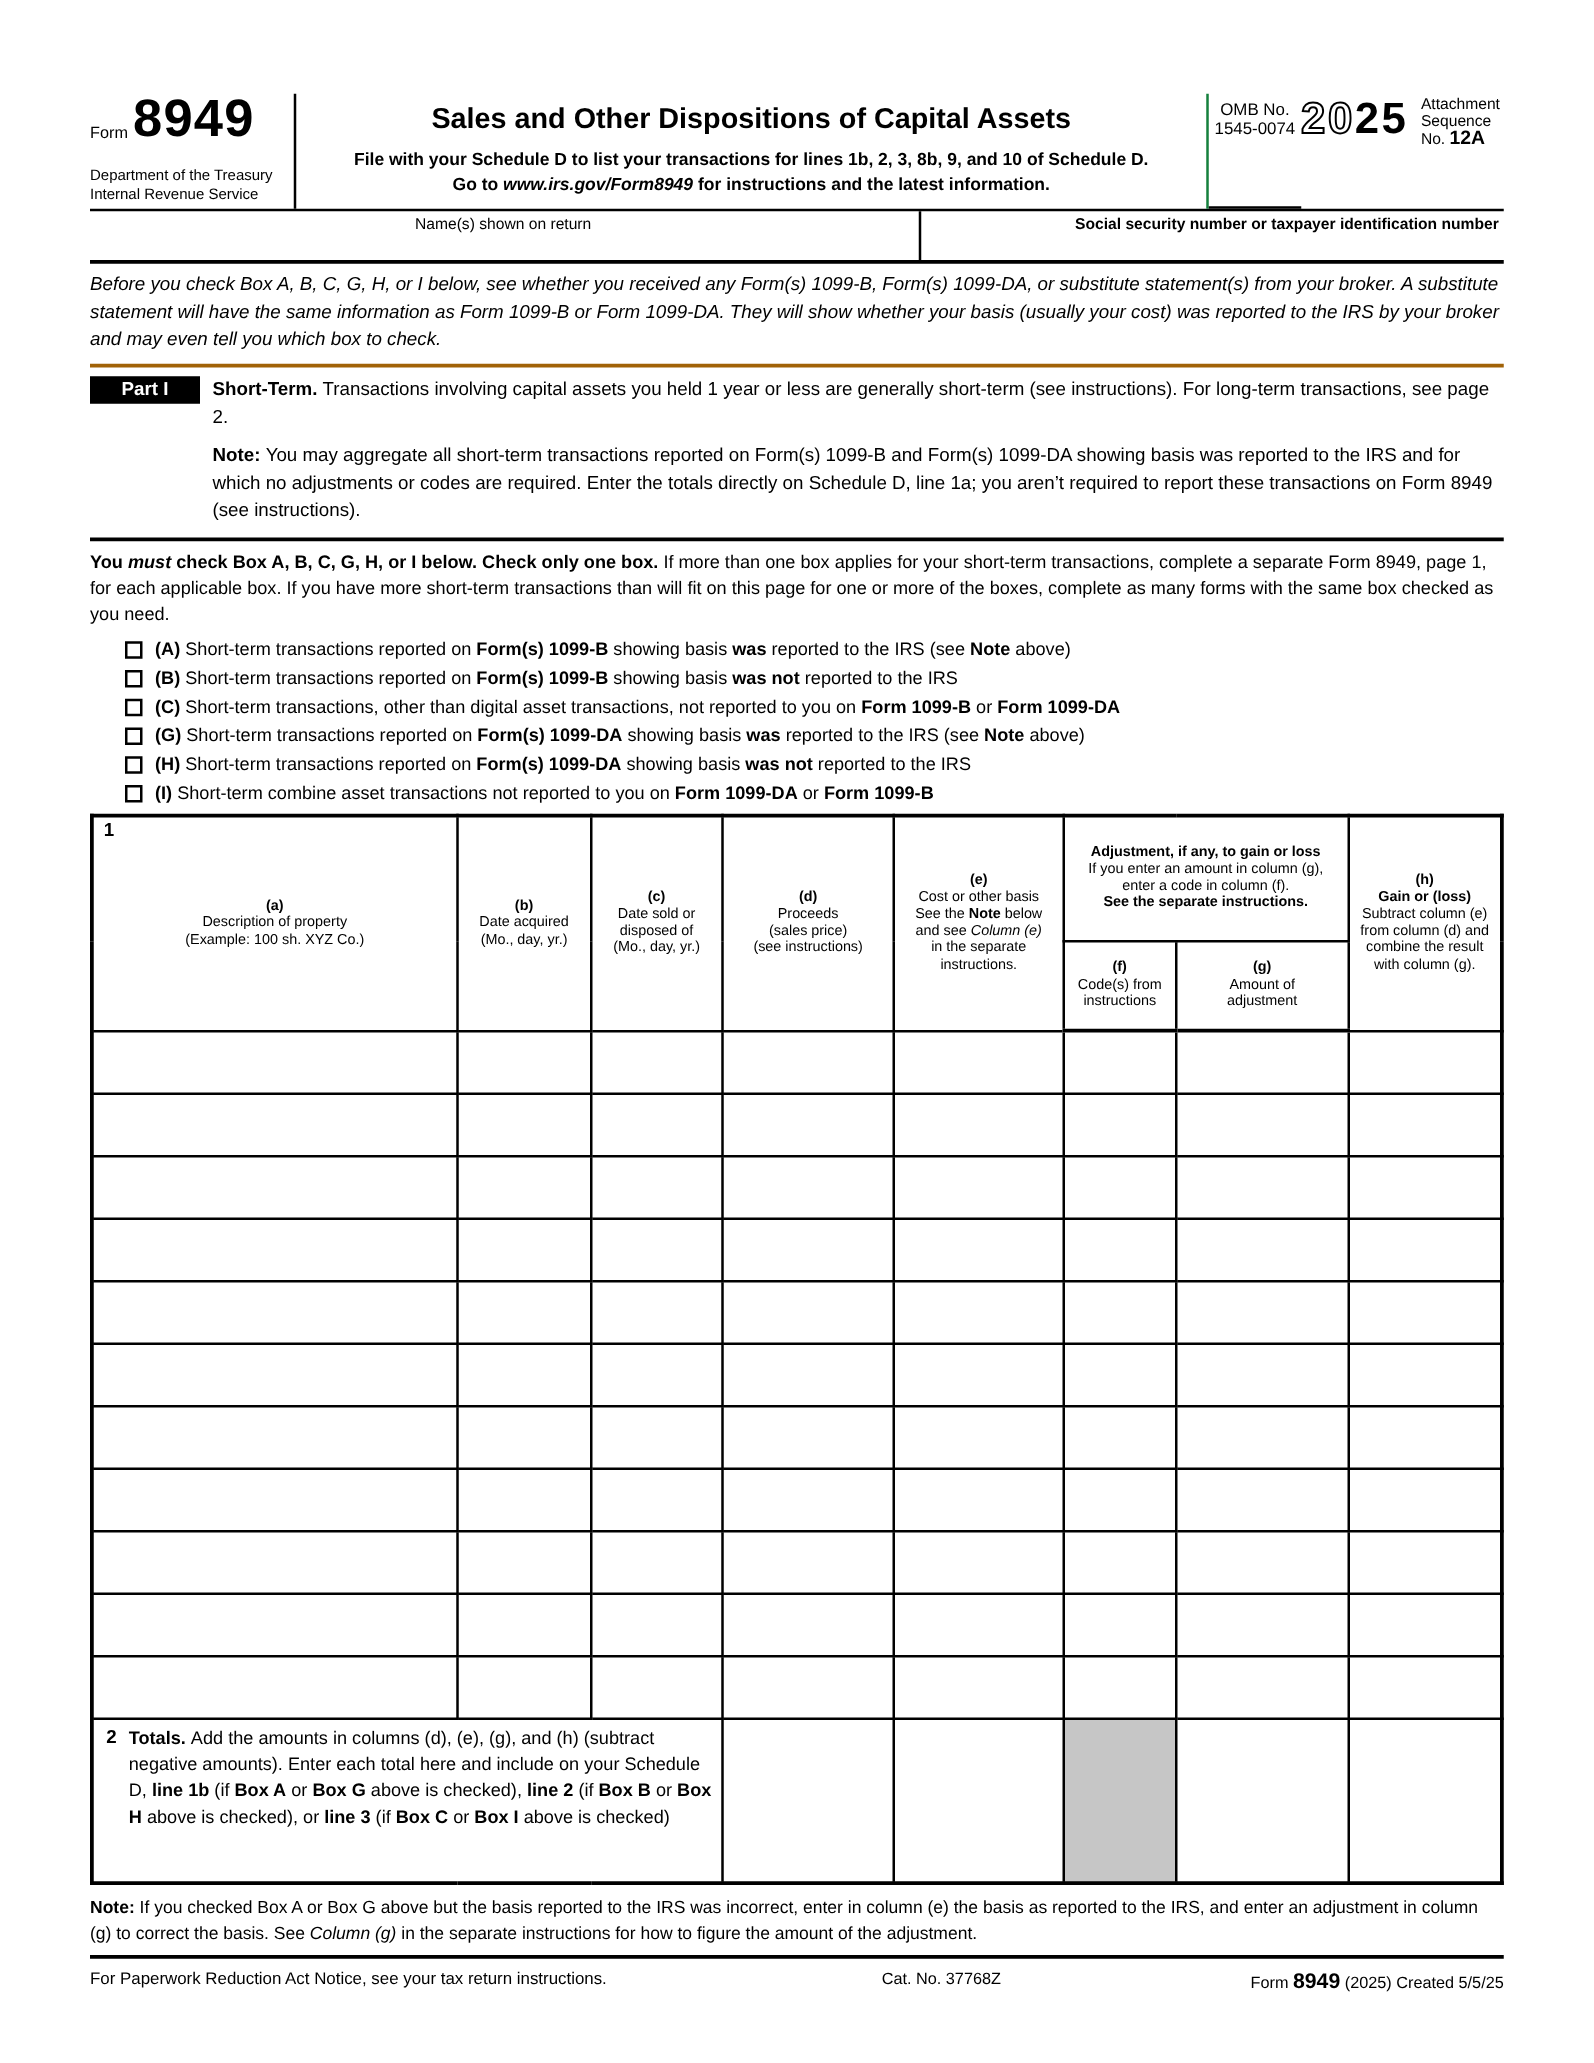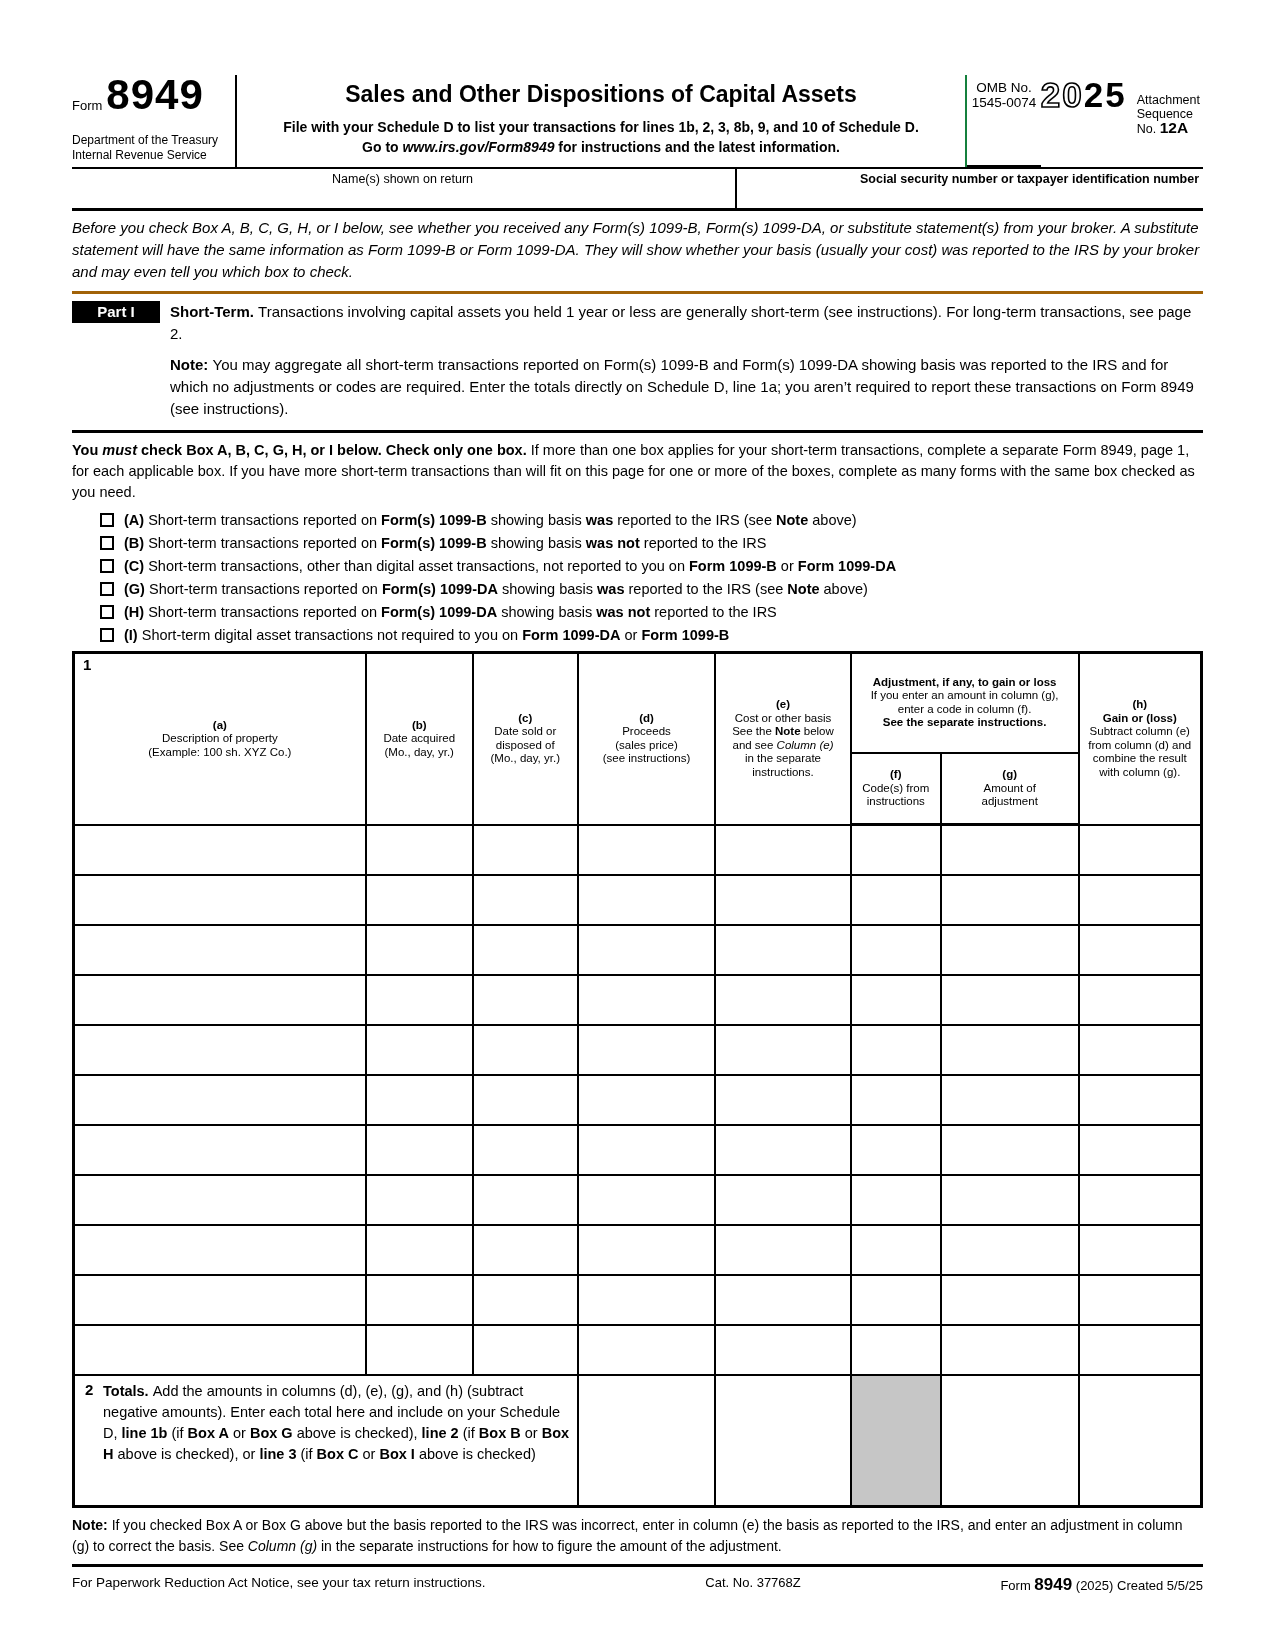--- a/index.html
+++ b/index.html
@@ -19,21 +19,21 @@
   .form-no-wrap { display: flex; align-items: flex-end; gap: 4px; }
   .agency { font-size: 12px; line-height: 15px; }
   .hdr-mid { flex: 1; text-align: center; padding: 4px 12px 0; }
   .form-title { font-size: 23px; font-weight: bold; margin-top: 2px; }
   .form-sub1 { font-size: 14px; font-weight: bold; margin-top: 11px; }
   .form-sub2 { font-size: 14px; margin-top: 4px; }
   .hdr-right { width: 238px; border-left: 2px solid #15803d; display: flex; flex-direction: row; }
   .omb { font-size: 13.5px; text-align: center; padding: 5px 0 6px; border-bottom: 2px solid #000; }
   .year { font-size: 35px; font-weight: bold; text-align: center; letter-spacing: 2px; line-height: 36px; margin-top: 2px; }
   .year-outline { color: #fff; -webkit-text-stroke: 1.6px #000; }
-  .attachment { font-size: 12.5px; line-height: 14px; padding-left: 10px; margin-top: 18px; }
+  .attachment { font-size: 12.5px; line-height: 14px; padding-left: 10px; margin-top: 1px; }
   .seq-num { font-weight: bold; font-size: 15.5px; }
 
   
   .name-row { display: flex; border-top: 2px solid #000; border-bottom: 3px solid #000; height: 44px; }
   .name-cell { flex: 0 0 663px; font-size: 12.5px; padding: 3px 4px 0 2px; text-align: center; }
   .ssn-cell { flex: 1; border-left: 2px solid #000; font-weight: bold; font-size: 12.5px; padding: 3px 4px 0 8px; text-align: right; }
 
   
   .intro { font-style: italic; font-size: 15px; line-height: 22px; padding: 6px 0 8px; border-bottom: 3px solid #a16207; }
 
@@ -148,21 +148,21 @@
     <div class="cb-row">
       <span class="cb-box"></span>
       <span class="cb-label"><span style="font-weight: bold;">(G) </span><span>Short-term transactions reported on </span><span style="font-weight: bold;">Form(s) 1099-DA</span><span> showing basis </span><span style="font-weight: bold;">was</span><span> reported to the IRS (see </span><span style="font-weight: bold;">Note</span><span> above)</span></span>
     </div>
     <div class="cb-row">
       <span class="cb-box"></span>
       <span class="cb-label"><span style="font-weight: bold;">(H) </span><span>Short-term transactions reported on </span><span style="font-weight: bold;">Form(s) 1099-DA</span><span> showing basis </span><span style="font-weight: bold;">was not</span><span> reported to the IRS</span></span>
     </div>
     <div class="cb-row">
       <span class="cb-box"></span>
-      <span class="cb-label"><span style="font-weight: bold;">(I) </span><span>Short-term digital asset transactions not required to you on </span><span style="font-weight: bold;">Form 1099-DA</span><span> or </span><span style="font-weight: bold;">Form 1099-B</span></span>
+      <span class="cb-label"><span style="font-weight: bold;">(I) </span><span>Short-term combine asset transactions not reported to you on </span><span style="font-weight: bold;">Form 1099-DA</span><span> or </span><span style="font-weight: bold;">Form 1099-B</span></span>
     </div>
   </div>
 
   <table class="tx">
     <colgroup>
       <col class="c-a">
         <col class="c-b">
         <col class="c-c">
         <col class="c-d">
       <col class="c-e">

